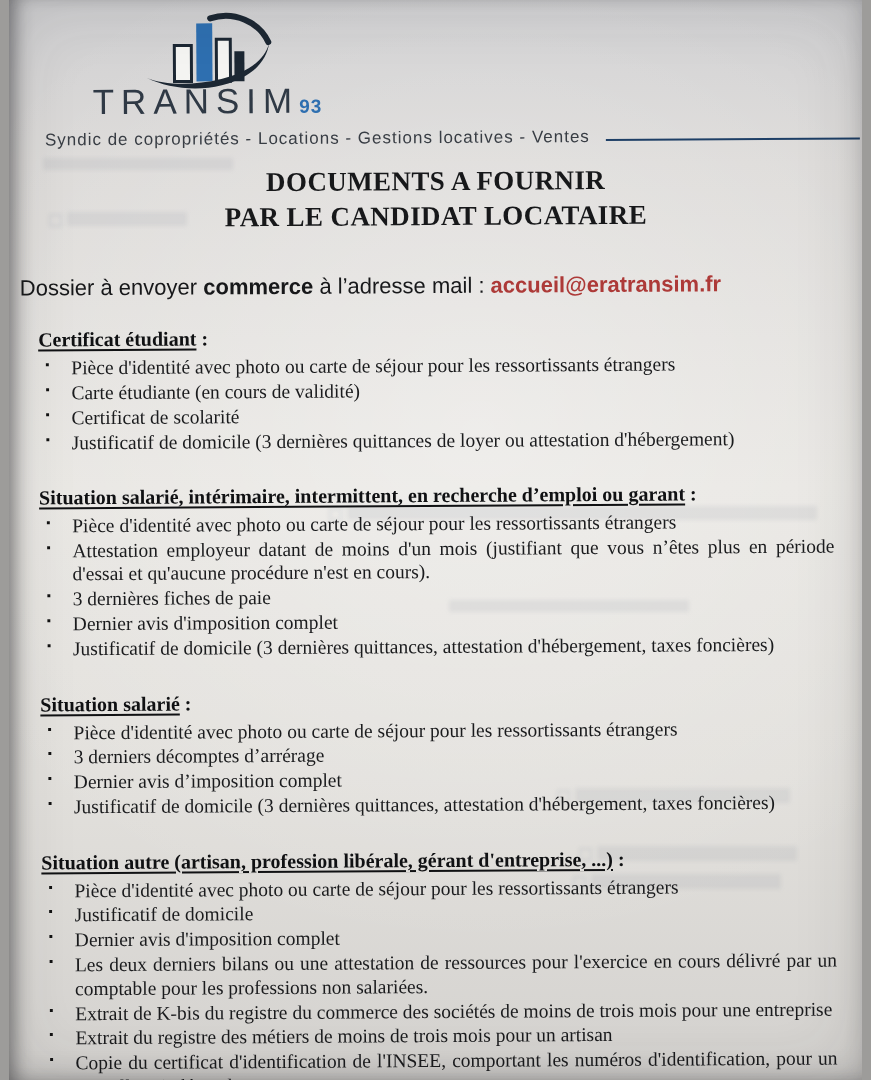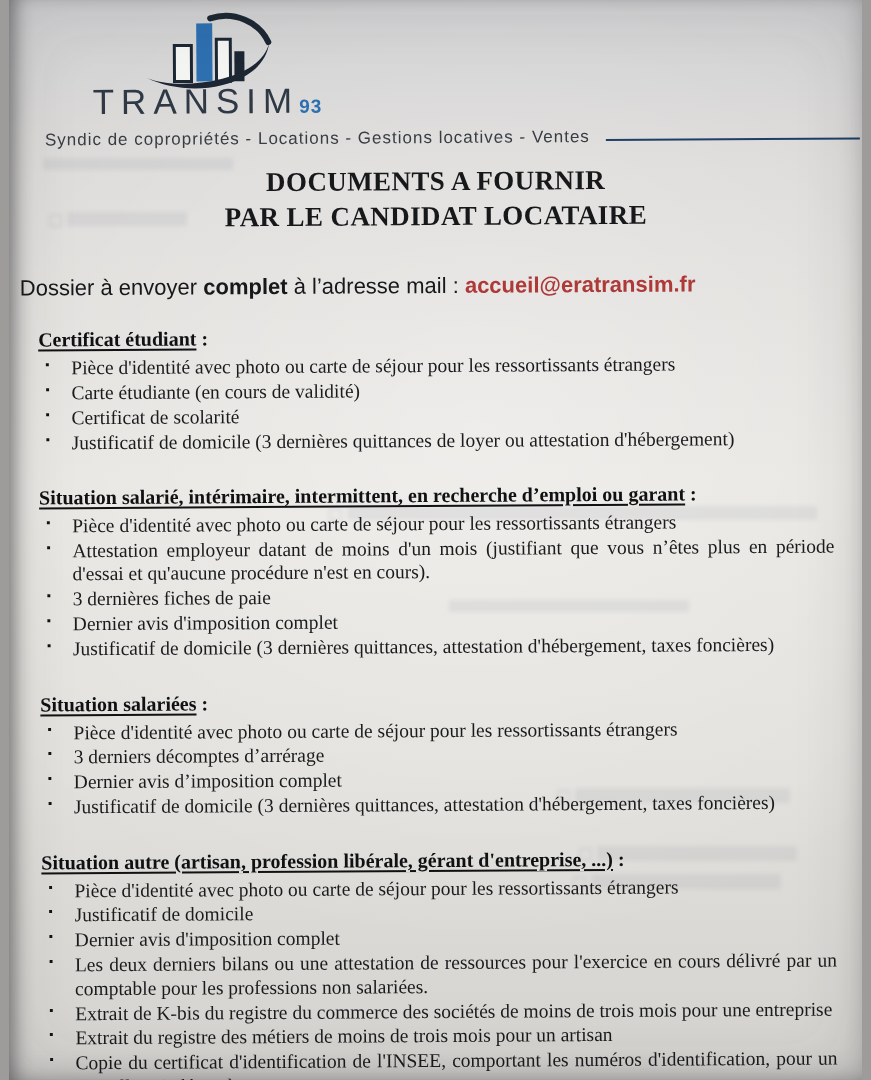--- a/index.html
+++ b/index.html
@@ -100,21 +100,21 @@
         <span class="tagline">Syndic de copropriétés - Locations - Gestions locatives - Ventes</span>
         <span class="rule"></span>
       </div>
     </header>
 
     <h1>
       <span class="tl">DOCUMENTS A FOURNIR</span>
       <span class="tl">PAR LE CANDIDAT LOCATAIRE</span>
     </h1>
 
-    <p class="intro"><span>Dossier à envoyer </span><strong>complet</strong><span> à l’adresse mail : </span><strong class="email">accueil@eratransim.fr</strong></p>
+    <p class="intro"><span>Dossier à envoyer </span><strong>commerce</strong><span> à l’adresse mail : </span><strong class="email">accueil@eratransim.fr</strong></p>
 
     <main>
   <section class="doc-section">
     <h2><span class="sec-title">Certificat étudiant</span><span class="sec-suffix"> :</span></h2>
     <ul class="req-list">
             <li><span class="bullet">▪</span><span>Pièce d'identité avec photo ou carte de séjour pour les ressortissants étrangers</span></li>
             <li><span class="bullet">▪</span><span>Carte étudiante (en cours de validité)</span></li>
             <li><span class="bullet">▪</span><span>Certificat de scolarité</span></li>
             <li><span class="bullet">▪</span><span>Justificatif de domicile (3 dernières quittances de loyer ou attestation d'hébergement)</span></li>
           </ul>
@@ -125,21 +125,21 @@
     <ul class="req-list">
             <li><span class="bullet">▪</span><span>Pièce d'identité avec photo ou carte de séjour pour les ressortissants étrangers</span></li>
             <li><span class="bullet">▪</span><span>Attestation employeur datant de moins d'un mois (justifiant que vous n’êtes plus en période d'essai et qu'aucune procédure n'est en cours).</span></li>
             <li><span class="bullet">▪</span><span>3 dernières fiches de paie</span></li>
             <li><span class="bullet">▪</span><span>Dernier avis d'imposition complet</span></li>
             <li><span class="bullet">▪</span><span>Justificatif de domicile (3 dernières quittances, attestation d'hébergement, taxes foncières)</span></li>
           </ul>
   </section>
 
   <section class="doc-section">
-    <h2><span class="sec-title">Situation salariées</span><span class="sec-suffix"> :</span></h2>
+    <h2><span class="sec-title">Situation salarié</span><span class="sec-suffix"> :</span></h2>
     <ul class="req-list">
             <li><span class="bullet">▪</span><span>Pièce d'identité avec photo ou carte de séjour pour les ressortissants étrangers</span></li>
             <li><span class="bullet">▪</span><span>3 derniers décomptes d’arrérage</span></li>
             <li><span class="bullet">▪</span><span>Dernier avis d’imposition complet</span></li>
             <li><span class="bullet">▪</span><span>Justificatif de domicile (3 dernières quittances, attestation d'hébergement, taxes foncières)</span></li>
           </ul>
   </section>
 
   <section class="doc-section">
     <h2><span class="sec-title">Situation autre (artisan, profession libérale, gérant d'entreprise, ...)</span><span class="sec-suffix"> :</span></h2>

